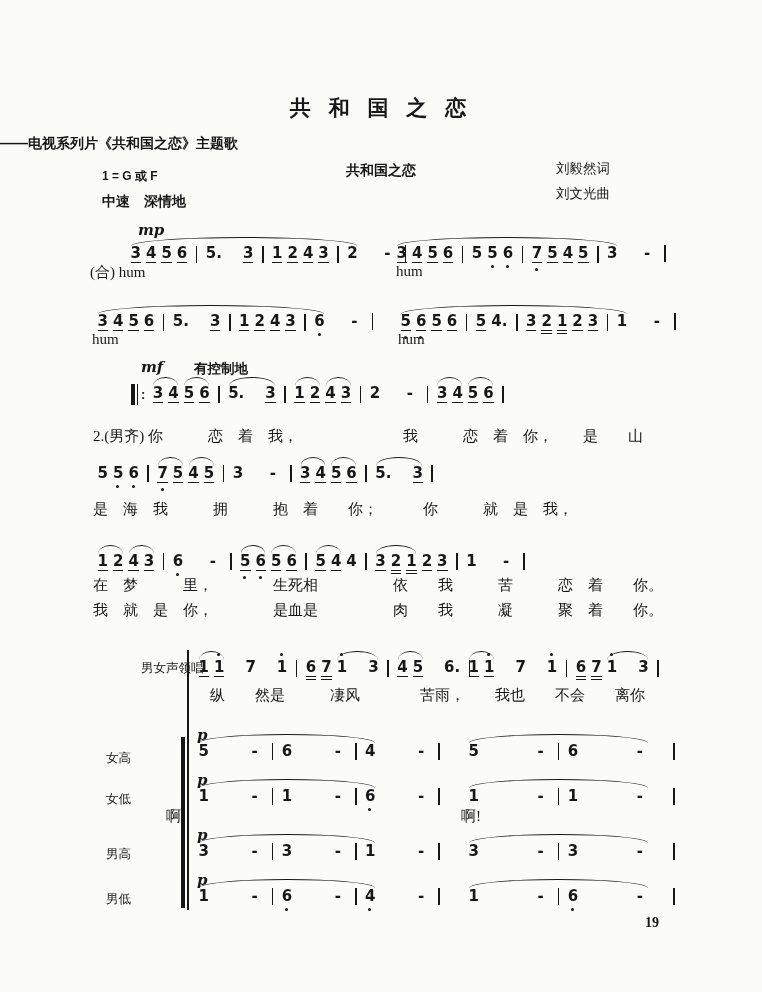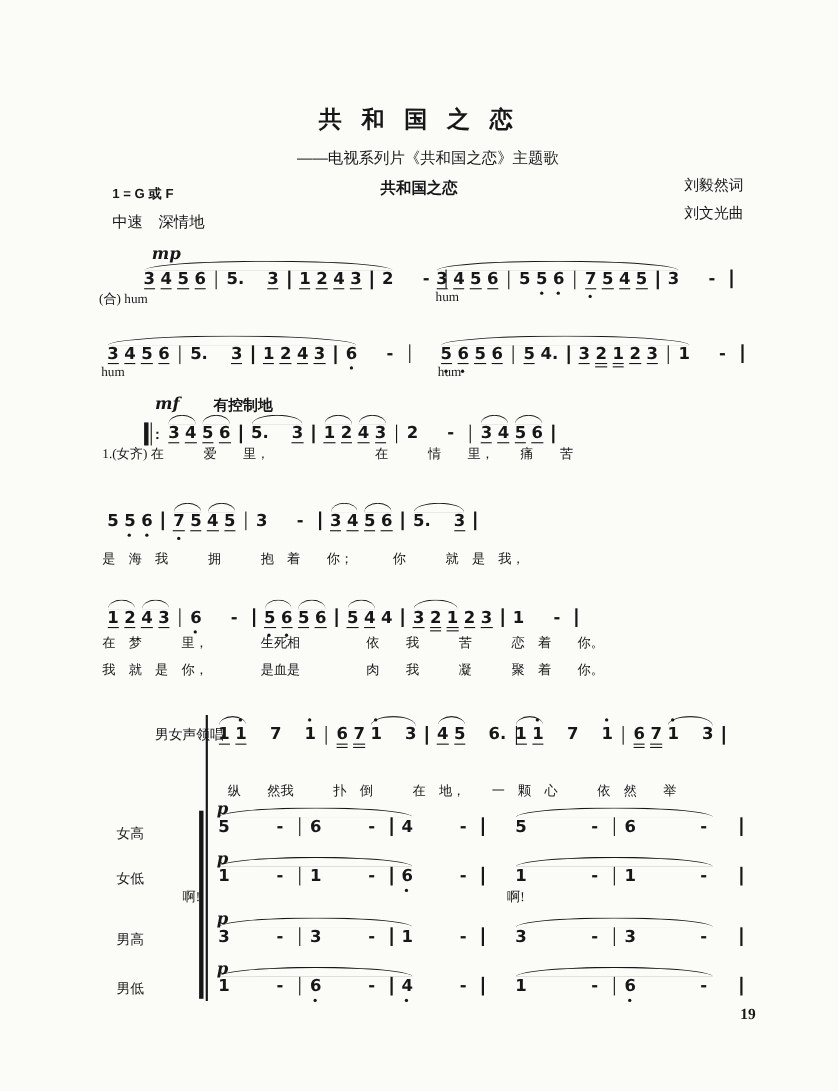--- a/index.html
+++ b/index.html
@@ -5,25 +5,25 @@
   html,body{margin:0;padding:0;}
   body{background:#888;}
   .page{
     position:relative;width:762px;height:992px;margin:0 auto;
     background:#fbfbf8;color:#171717;overflow:hidden;
     font-family:"Liberation Sans","DejaVu Sans",sans-serif;
   }
   .abs{position:absolute;}
   
   .title{left:0;right:0;top:94px;text-align:center;font-size:21px;font-weight:bold;letter-spacing:6px;}
-  .subtitle{left:0;right:0;top:135px;text-align:center;font-size:14px;font-weight:normal;padding-left:16px;}
+  .subtitle{left:0;right:0;top:135px;font-size:14px;font-weight:bold;}
   .ensemble{left:0;right:0;top:162px;text-align:center;font-size:14px;font-weight:bold;}
-  .credit{left:556px;width:120px;text-align:right;font-size:13.5px;}
+  .credit{left:556px;width:120px;text-align:left;font-size:13.5px;}
   .keysig{left:102px;top:168px;font-size:12px;font-weight:bold;}
-  .tempo{left:102px;top:193px;font-size:14px;font-weight:normal;}
+  .tempo{left:102px;top:193px;font-size:14px;font-weight:bold;}
   
   .ph{display:inline-flex;align-items:baseline;white-space:nowrap;}
   .n{position:relative;display:inline-block;margin:0 2.5px;font-size:15px;font-weight:bold;
      font-family:"DejaVu Sans",sans-serif;line-height:17px;}
   .n.u1{border-bottom:1.6px solid #171717;}
   .n.u2{border-bottom:1.6px solid #171717;}
   .n.u2::after{content:"";position:absolute;left:0;right:0;bottom:-4px;border-bottom:1.4px solid #171717;}
   .od{position:absolute;width:3px;height:3px;border-radius:50%;background:#171717;left:50%;margin-left:-2px;}
   .od.hi{top:-6px;}
   .od.lo{bottom:-6px;}
@@ -33,21 +33,21 @@
   .dash{margin:0 8px;font-weight:bold;font-size:15px;font-family:"DejaVu Sans",sans-serif;}
   .arc{position:relative;display:inline-flex;align-items:baseline;}
   .arc::before{content:"";position:absolute;left:3px;right:3px;top:-8px;height:8px;
     border-top:1.5px solid #171717;border-radius:50% 50% 0 0/100% 100% 0 0;}
   .rpt{display:inline-flex;align-items:center;margin-right:5px;align-self:center;}
   .rb1{width:3.5px;height:21px;background:#171717;margin-right:2px;}
   .rb2{width:1.5px;height:21px;background:#171717;margin-right:3px;}
   .rpt b{font-size:13px;font-weight:bold;}
   .dyn{font-family:"DejaVu Serif","Liberation Serif",serif;font-style:italic;font-weight:bold;font-size:15px;}
   .ann{font-size:13.5px;font-weight:bold;}
-  .lyr{white-space:pre;font-size:12px;font-family:"Liberation Serif","DejaVu Serif",serif;}
+  .lyr{white-space:pre;font-size:15px;font-family:"Liberation Serif","DejaVu Serif",serif;}
   .vlabel{font-size:12.5px;}
   .sysline{width:1.8px;background:#171717;}
   .thickline{width:3.5px;background:#171717;}
   .pagenum{font-size:14px;font-weight:bold;font-family:"Liberation Serif","DejaVu Serif",serif;}
 </style>
 </head>
 <body>
 
 <div class="page">
 
@@ -193,21 +193,21 @@
       <span class="arc">
         <span class="n u1">3</span>
         <span class="n u1">4</span>
       </span>
       <span class="arc">
         <span class="n u1">5</span>
         <span class="n u1">6</span>
       </span>
       <i class="bl"></i>
     </div>
-  <div class="abs lyr" style="left:93px;top:404px;">1.(女齐) 在　　　爱　　里，　　　　　　　　在　　　情　　里，　　痛　　苦</div>
+  <div class="abs lyr" style="left:93px;top:427px;">2.(男齐) 你　　　恋　着　我，　　　　　　　我　　　恋　着　你，　　是　　山</div>
 
   <div class="abs ph" style="left:95px;top:464px;">
       <span class="n">5</span>
       <span class="n">5<i class="od lo"></i></span>
       <span class="n">6<i class="od lo"></i></span>
       <i class="bl"></i>
       <span class="arc">
         <span class="n u1">7<i class="od lo"></i></span>
         <span class="n u1">5</span>
       </span>
@@ -323,21 +323,21 @@
       <i class="bl"></i>
       <span class="n u2">6</span>
       <span class="n u2">7</span>
       <span class="arc">
         <span class="n">1<i class="od hi"></i></span>
         <i class="sp"></i>
         <span class="n">3</span>
       </span>
       <i class="bl"></i>
     </div>
-  <div class="abs lyr" style="left:195px;top:711px;">　纵　　然我　　　扑　倒　　　在　地，　　一　颗　心　　　依　然　　举</div>
+  <div class="abs lyr" style="left:195px;top:686px;">　纵　　然是　　　凄风　　　　苦雨，　　我也　　不会　　离你</div>
 
   <div class="abs thickline" style="left:181px;top:737px;height:171px;"></div>
 
   <div class="abs vlabel" style="left:106px;top:750px;">女高</div>
   <div class="abs dyn" style="left:197px;top:726px;">p</div>
   <div class="abs ph" style="left:196px;top:742px;">
       <span class="arc">
         <span class="n">5</span>
         <i class="sp"></i>
         <i class="sp"></i>
@@ -485,14 +485,14 @@
         <span class="n">6<i class="od lo"></i></span>
         <i class="sp"></i>
         <i class="sp"></i>
         <i class="sp"></i>
         <span class="dash">-</span>
       </span>
       <i class="sp"></i>
       <i class="bl"></i>
     </div>
 
-  <div class="abs pagenum" style="left:645px;top:915px;margin-left:28px;">19</div>
+  <div class="abs pagenum" style="left:645px;top:915px;">19</div>
 </div>
 
 </body></html>

